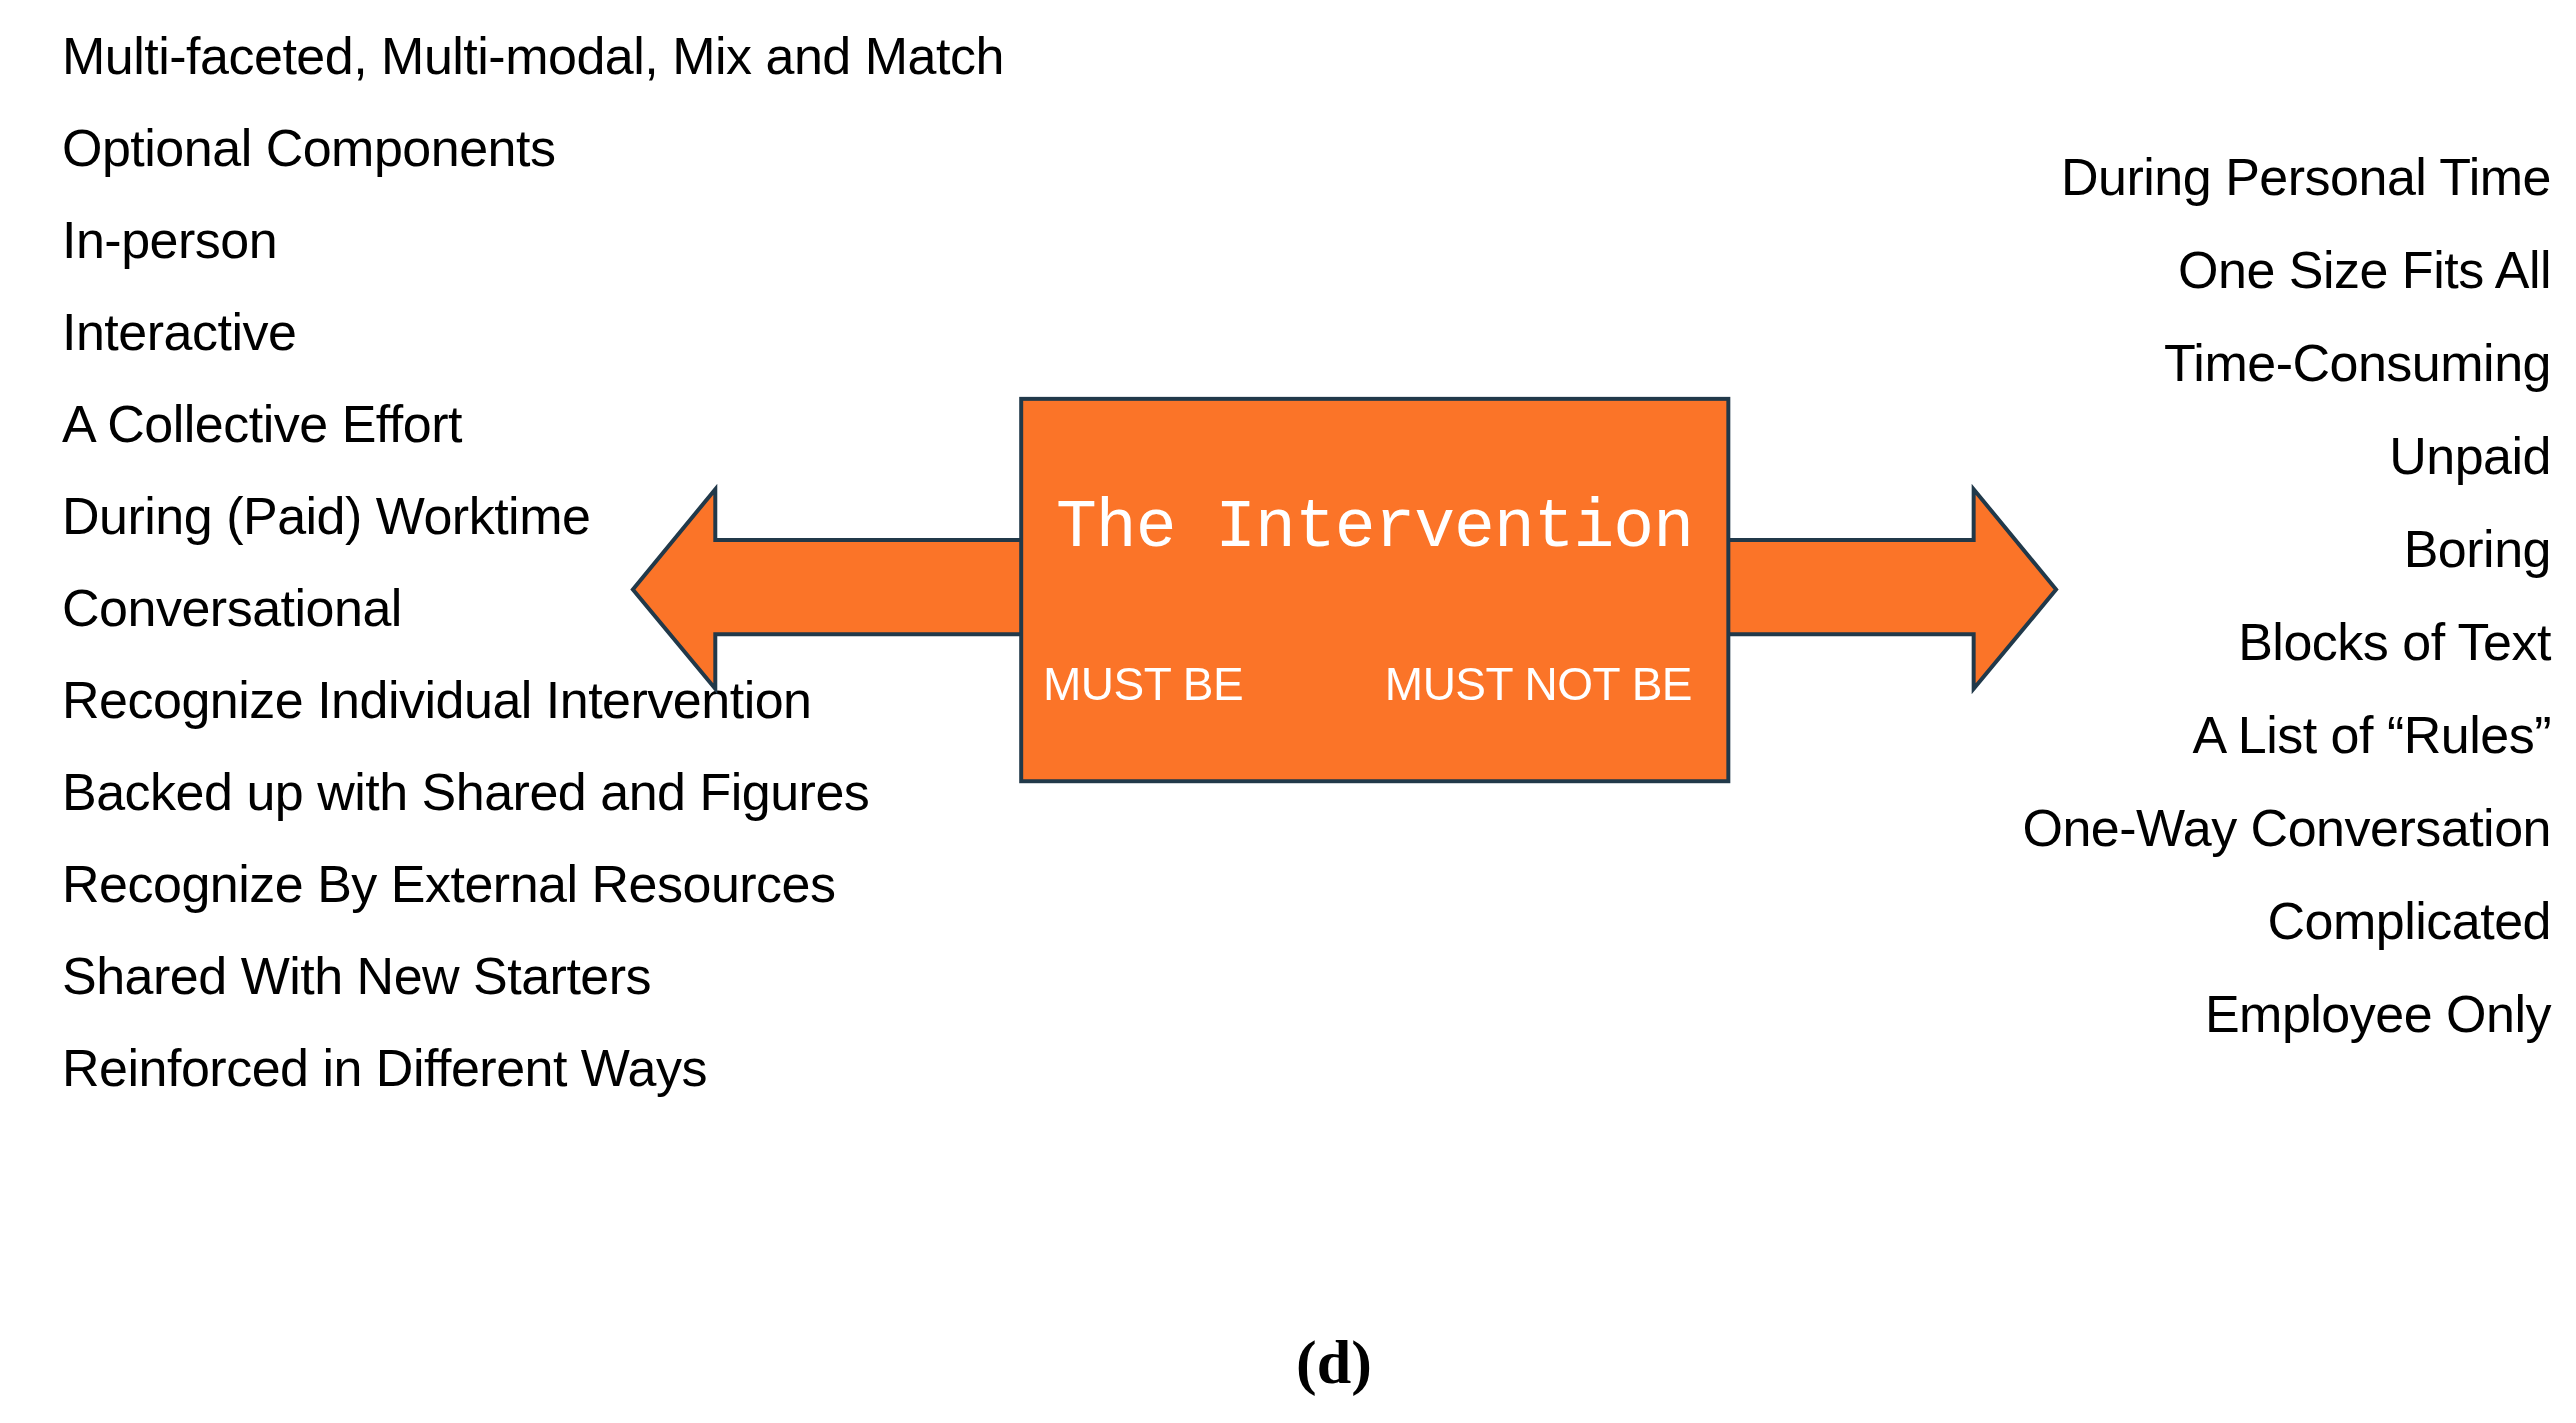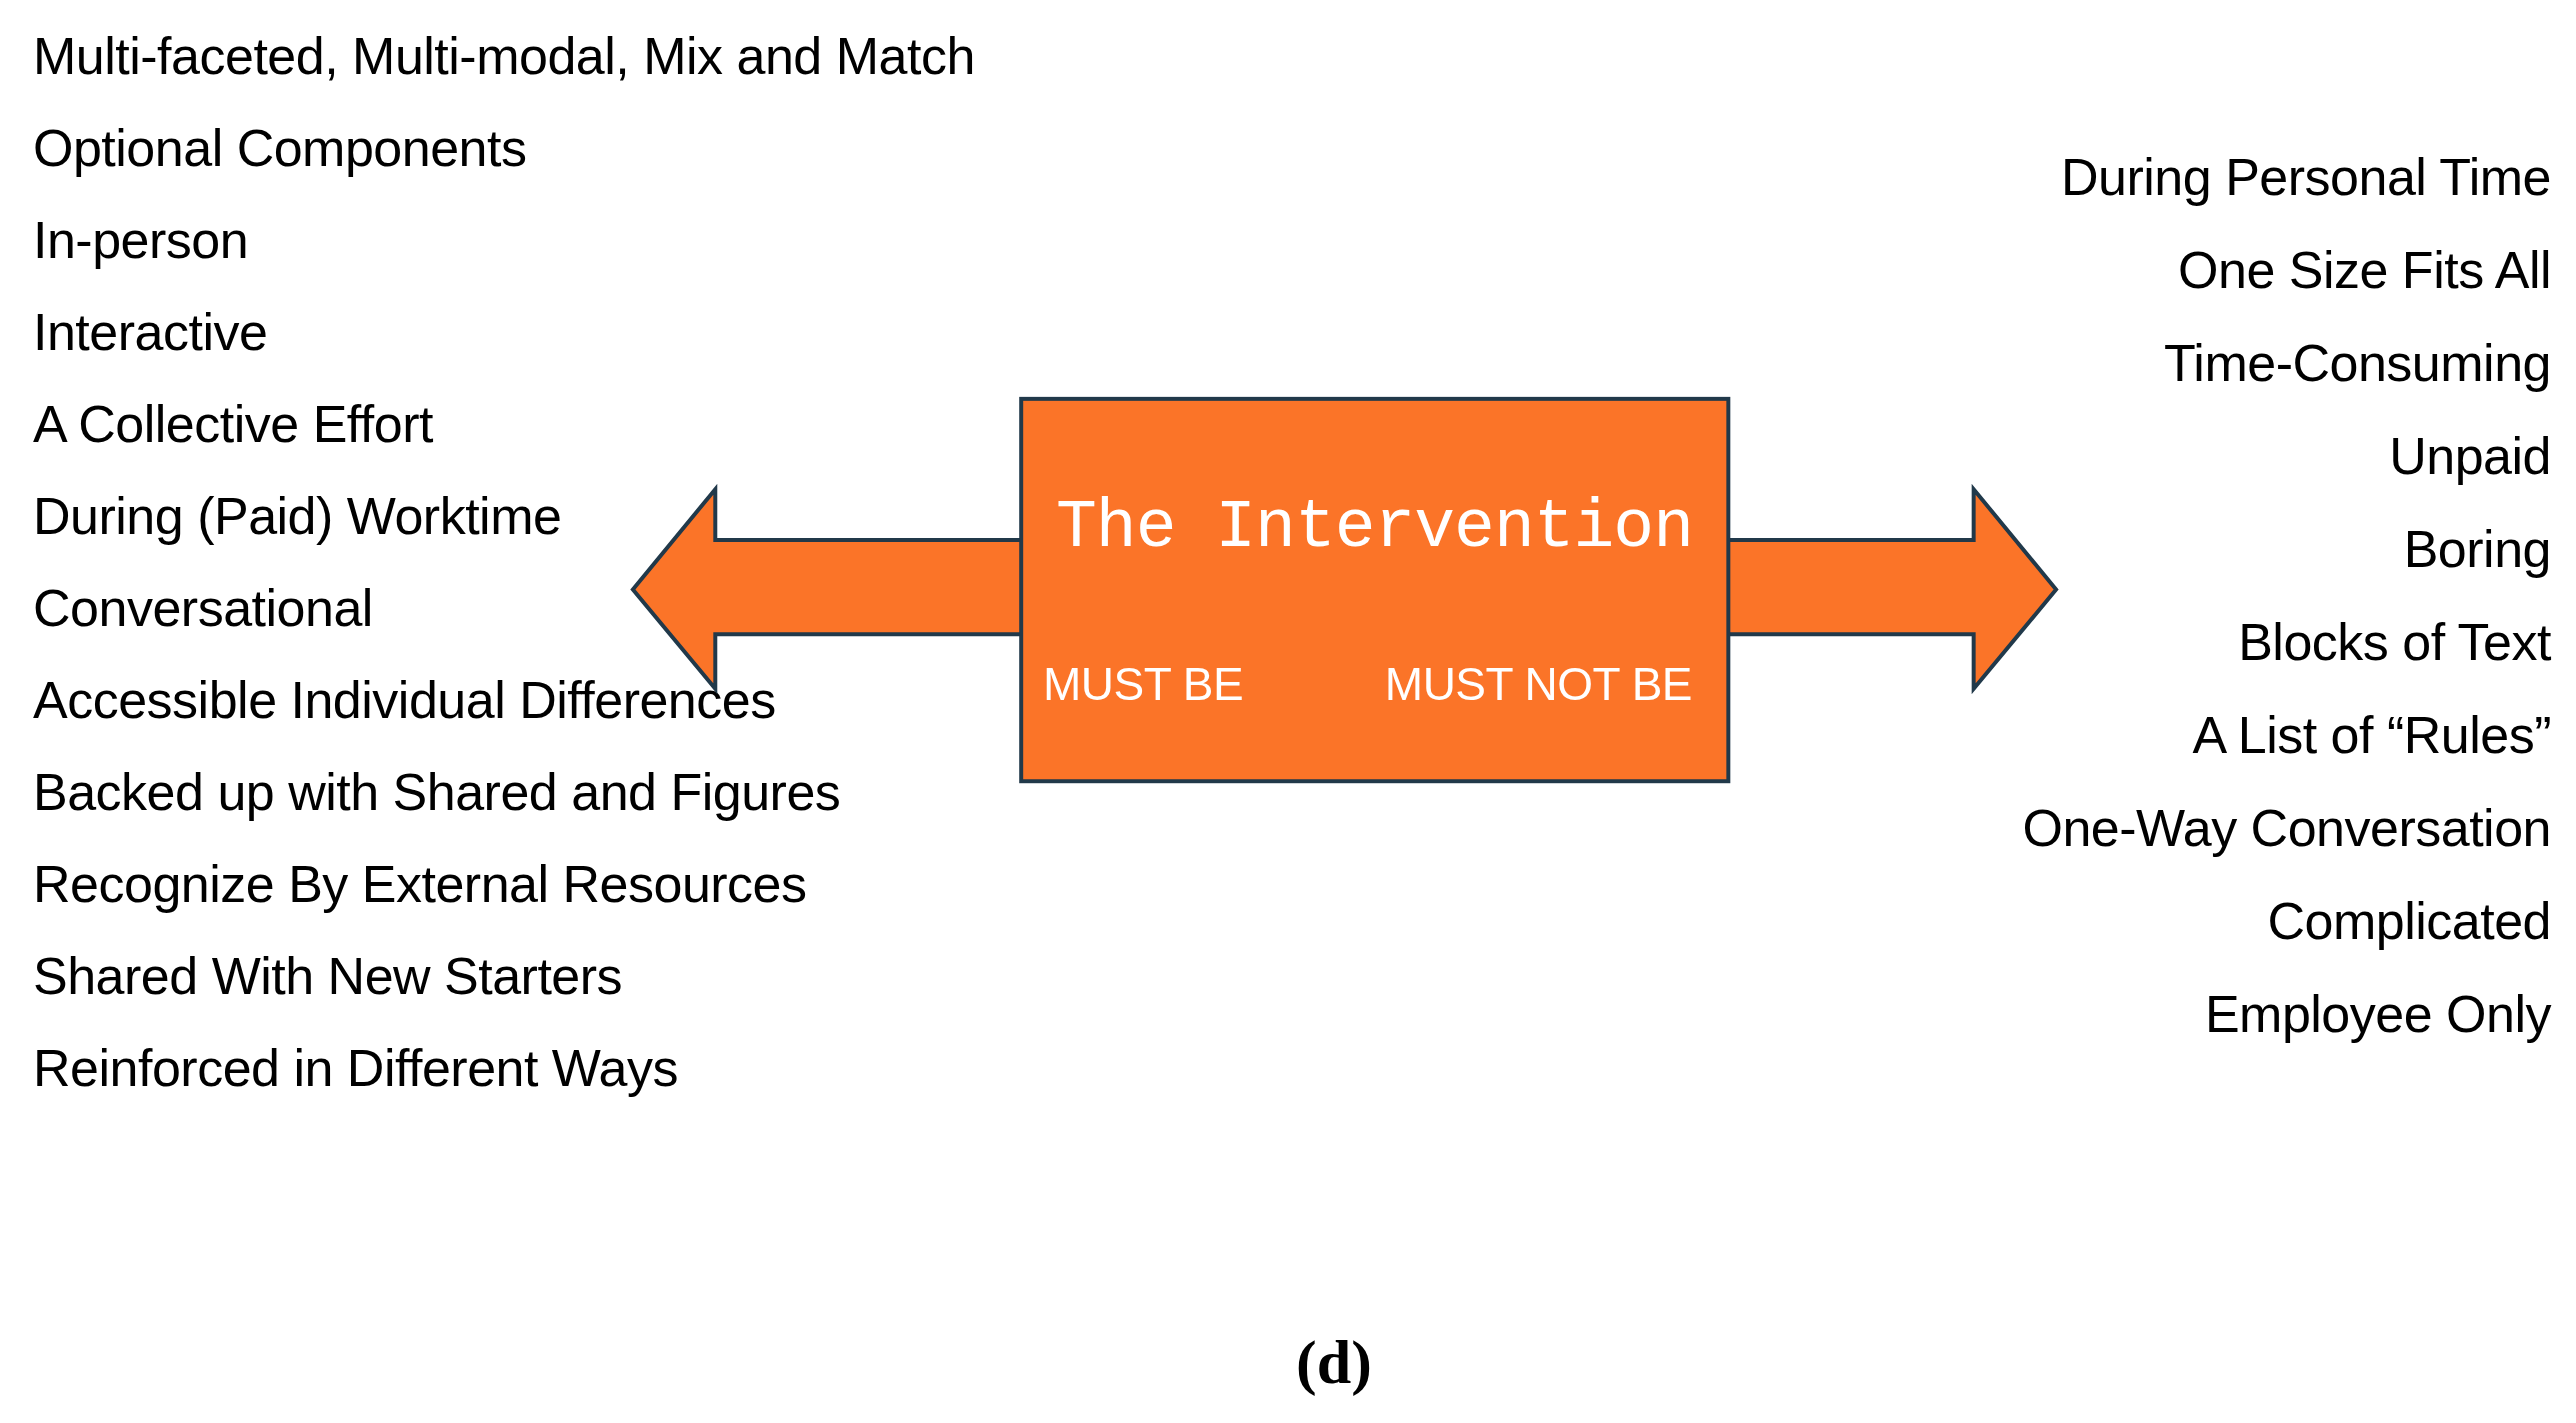--- a/index.html
+++ b/index.html
@@ -21,20 +21,21 @@
     position: absolute;
     color: var(--list-text, #000);
   }
   .side-list .list-item {
     height: 92px;
     display: flex;
     align-items: center;
     font-size: 52px;
     letter-spacing: -0.5px;
     white-space: nowrap;
+    margin-left: 29px;
   }
   .must-be-list {
     left: 33px;
     top: 10px;
     text-align: left;
   }
   .must-not-be-list {
     right: 25px;
     top: 130px;
     text-align: right;
@@ -111,21 +112,21 @@
 <div class="canvas">
 
   <div class="side-list must-be-list">
       <div class="list-item">Multi-faceted, Multi-modal, Mix and Match</div>
       <div class="list-item">Optional Components</div>
       <div class="list-item">In-person</div>
       <div class="list-item">Interactive</div>
       <div class="list-item">A Collective Effort</div>
       <div class="list-item">During (Paid) Worktime</div>
       <div class="list-item">Conversational</div>
-      <div class="list-item">Accessible Individual Differences</div>
+      <div class="list-item">Recognize Individual Intervention</div>
       <div class="list-item">Backed up with Shared and Figures</div>
       <div class="list-item">Recognize By External Resources</div>
       <div class="list-item">Shared With New Starters</div>
       <div class="list-item">Reinforced in Different Ways</div>
     </div>
 
   <div class="side-list must-not-be-list">
       <div class="list-item">During Personal Time</div>
       <div class="list-item">One Size Fits All</div>
       <div class="list-item">Time-Consuming</div>

